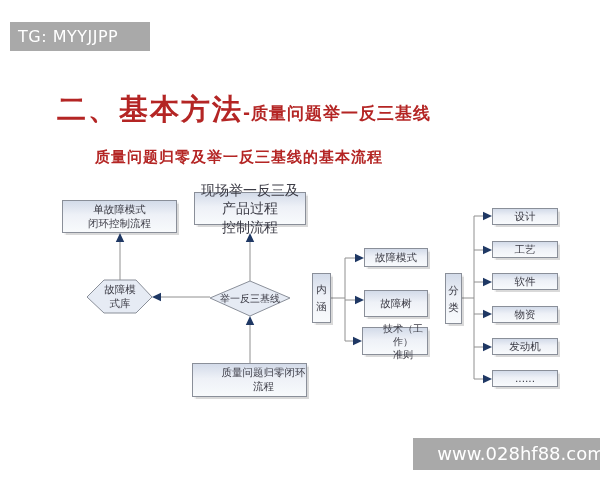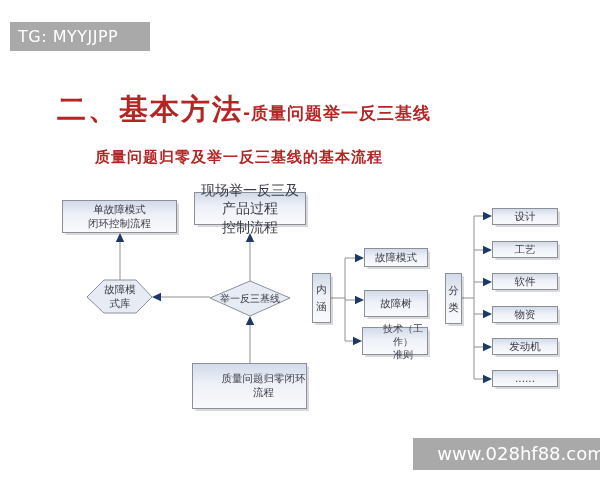--- a/index.html
+++ b/index.html
@@ -37,21 +37,21 @@
 
   .fbox {
     position:absolute; border:1px solid var(--box-border);
     background:linear-gradient(180deg, var(--box-fill-top) 0%, #eef1f7 45%, var(--box-fill-bottom) 100%);
     color:var(--box-text); font-size:10.5px; line-height:1.3;
     display:flex; align-items:center; justify-content:center; text-align:center;
     white-space:pre-line; box-shadow:1.5px 1.5px 1px rgba(0,0,0,.15);
   }
   .b-single-fault   { left:62px;  top:200px; width:115px; height:33px; }
   .b-site-control   { left:194px; top:192px; width:112px; height:33px; font-size:14px; }
-  .b-zero-loop      { left:192px; top:363px; width:115px; height:46px;padding-left:28px; }
+  .b-zero-loop      { left:192px; top:363px; width:115px; height:34px;padding-left:28px; }
   .b-connotation    { left:312px; top:273px; width:19px;  height:50px; line-height:1.6; }
   .b-classification { left:445px; top:273px; width:17px;  height:51px; line-height:1.6; padding:0; }
   .b-fault-mode     { left:364px; top:248px; width:64px;  height:19px; }
   .b-fault-tree     { left:364px; top:290px; width:64px;  height:27px; }
   .b-tech-criteria  { left:362px; top:327px; width:66px;  height:28px; font-size:10px;padding-left:16px; }
   .b-design   { left:492px; top:208px; width:66px; height:17px; }
   .b-craft    { left:492px; top:241px; width:66px; height:17px; }
   .b-software { left:492px; top:273px; width:66px; height:17px; }
   .b-material { left:492px; top:306px; width:66px; height:17px; }
   .b-engine   { left:492px; top:338px; width:66px; height:17px; }

